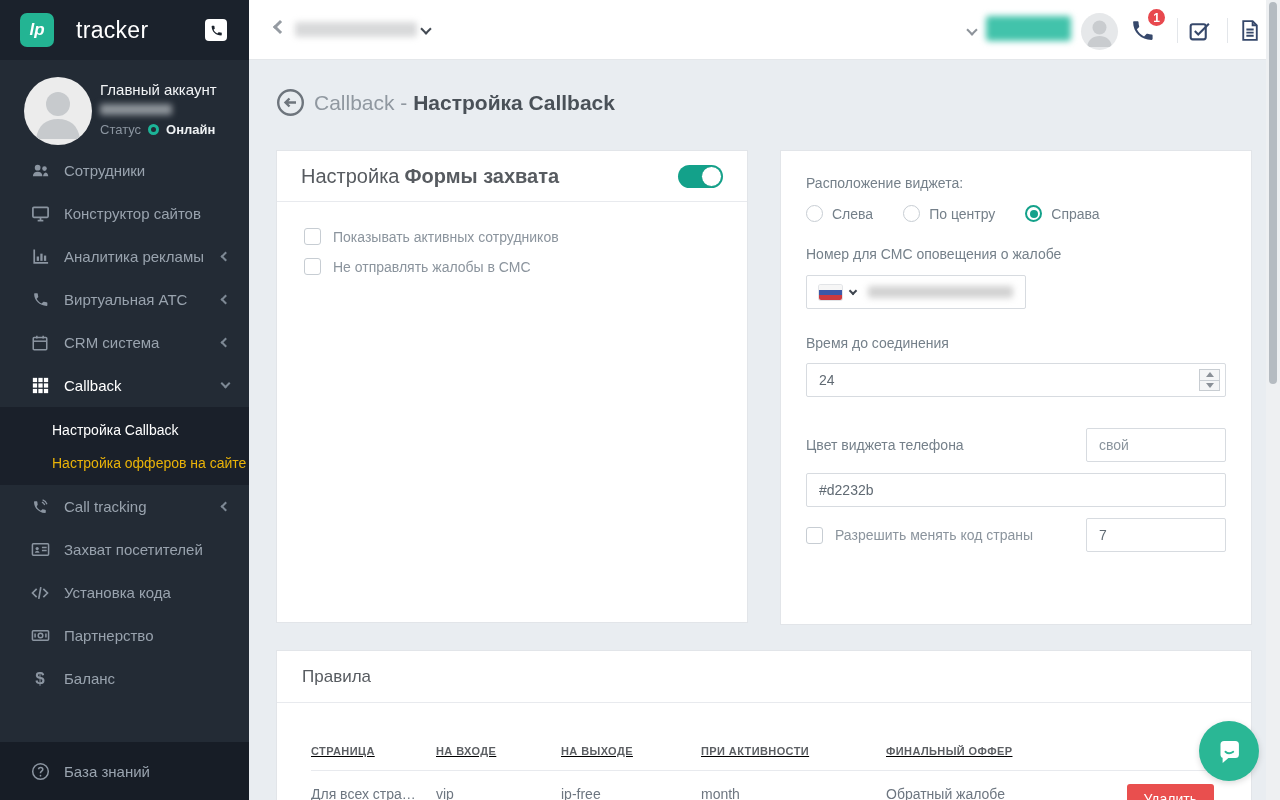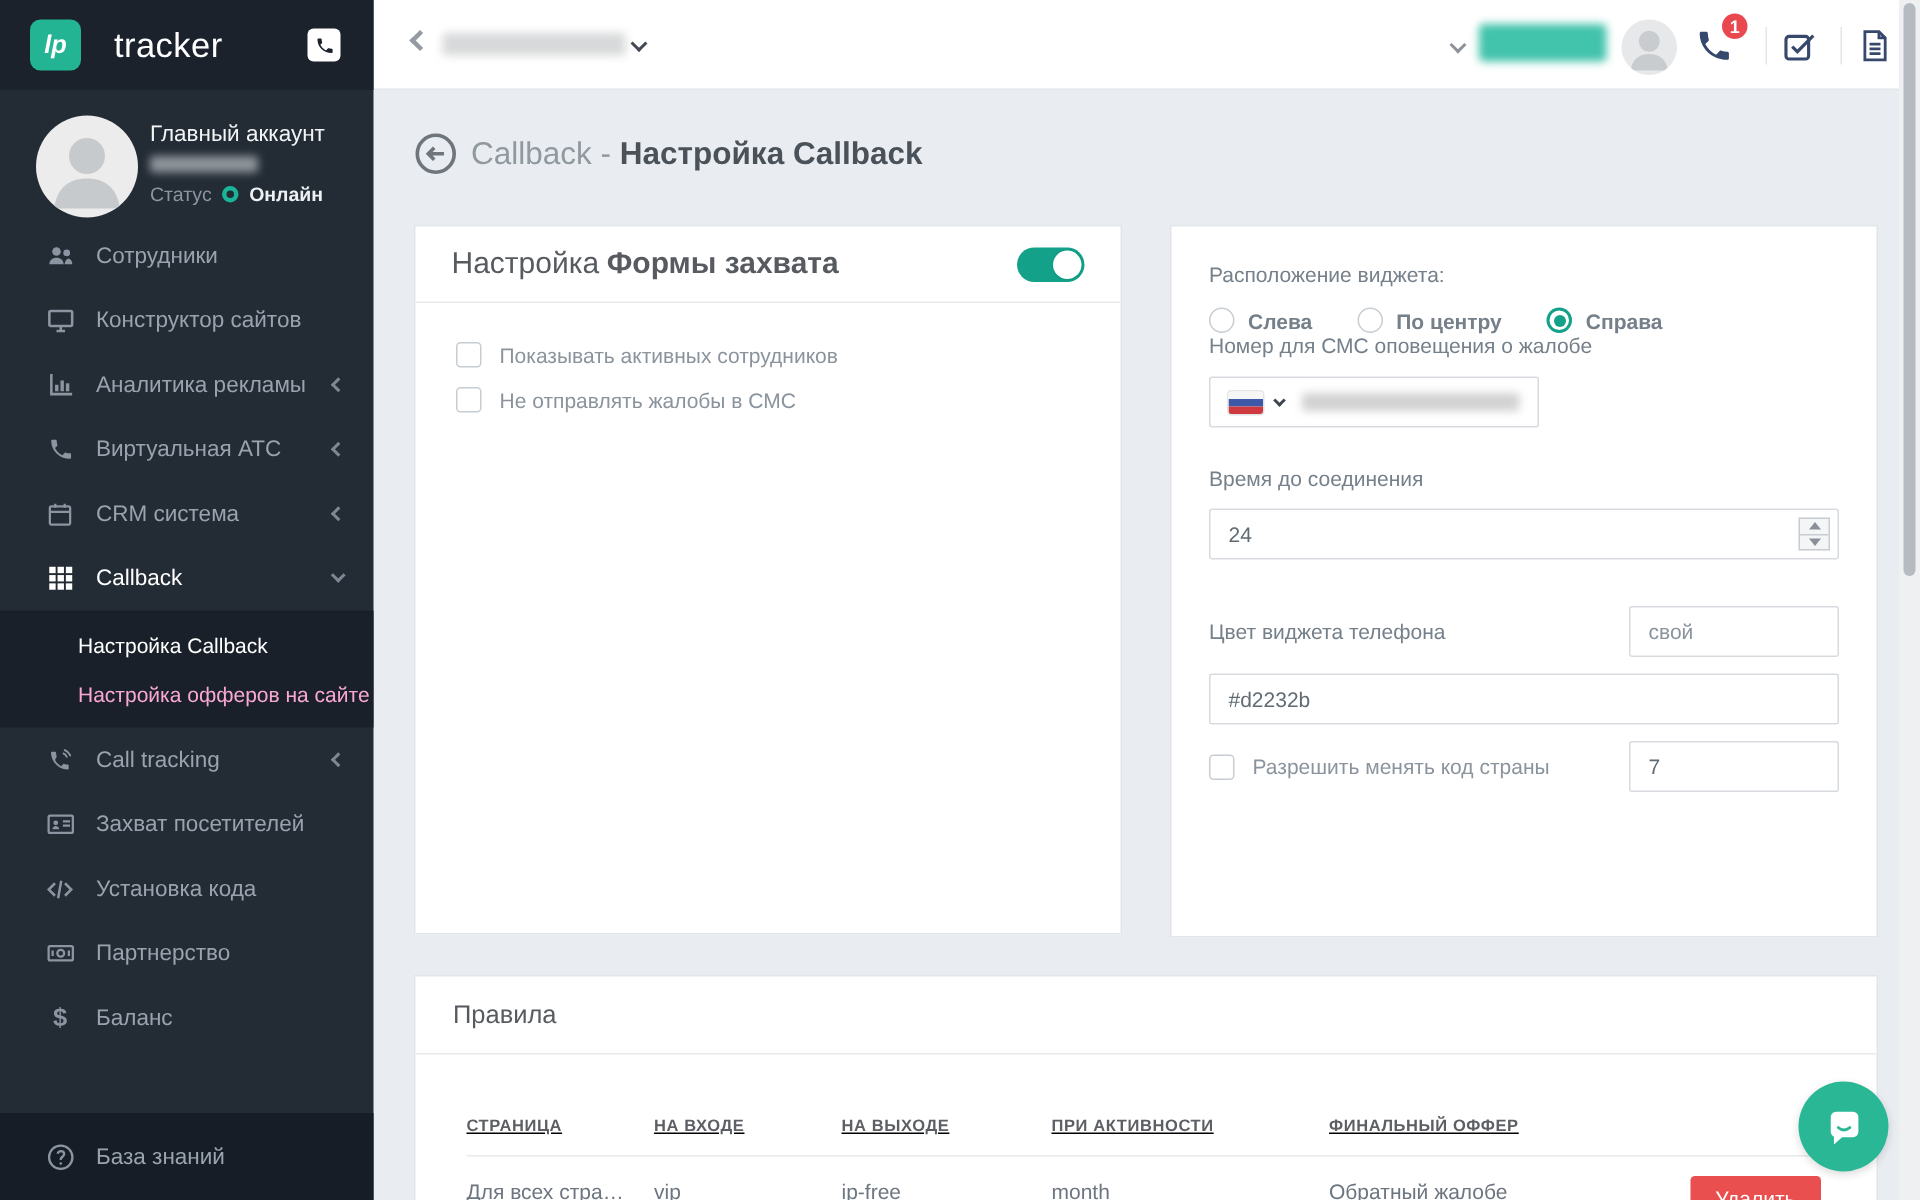--- a/index.html
+++ b/index.html
@@ -20,21 +20,21 @@
   .acc-status b { color:#eef1f3; font-weight:bold; }
   .nav { position:absolute; left:0; top:149px; width:249px; }
   .nav-item { height:43px; display:flex; align-items:center; padding:0 20px 0 30px; color:#99a3ae; font-size:15px; cursor:pointer; position:relative; }
   .nav-item .mi { width:20px; height:20px; margin-right:14px; color:#8b95a1; flex:0 0 20px; display:flex; align-items:center; justify-content:center; }
   .nav-item.active { color:#fff; }
   .nav-item.active .mi { color:#fff; }
   .chev { width:7px; height:7px; border-left:2px solid #7d8894; border-bottom:2px solid #7d8894; display:inline-block; }
   .chev.left { transform:rotate(45deg); margin-left:auto; }
   .chev.down { transform:rotate(-45deg); margin-left:auto; margin-top:-4px; }
   .subnav { background:#1a202a; padding:6px 0; }
-  .subnav-item { height:33px; display:flex; align-items:center; padding-left:52px; font-size:14px; color:#f9a8d4; cursor:pointer; }
+  .subnav-item { height:33px; display:flex; align-items:center; padding-left:52px; font-size:14px; color:#eab308; cursor:pointer; }
   .subnav-item.active { color:#fff; }
   .sb-footer { position:absolute; left:0; bottom:0; width:249px; height:58px; background:#171d26; display:flex; align-items:center; padding-left:30px; color:#9aa4af; font-size:15px; cursor:pointer; }
   .sb-footer .mi { width:20px; height:20px; margin-right:14px; color:#8b95a1; display:flex; align-items:center; justify-content:center; }
 
   
   #topbar { position:absolute; left:249px; top:0; right:0; height:60px; background:#fff; border-bottom:1px solid #e4e7ea; z-index:4; }
   .tb-back { position:absolute; left:26px; top:22px; width:10px; height:10px; border-left:3px solid #959ba2; border-bottom:3px solid #959ba2; transform:rotate(45deg); cursor:pointer; }
   .tb-proj-blur { position:absolute; left:46px; top:22px; width:122px; height:15px; background:#d8d9da; border-radius:2px; filter:blur(3px); }
   .tb-proj-chev { position:absolute; left:173px; top:25px; width:8px; height:8px; border-left:2px solid #434a53; border-bottom:2px solid #434a53; transform:rotate(-45deg); cursor:pointer; }
   .tb-right-chev { position:absolute; left:719px; top:26px; width:8px; height:8px; border-left:2px solid #8d939a; border-bottom:2px solid #8d939a; transform:rotate(-45deg); cursor:pointer; }
@@ -62,21 +62,21 @@
   .toggle .knob { position:absolute; right:1px; top:1px; width:21px; height:21px; border-radius:50%; background:#fff; border:1px solid #0f9b83; }
 
   .cap-body { padding:26px 0 0 27px; }
   .cb-row { display:flex; align-items:center; margin-bottom:13px; cursor:pointer; }
   .cb-box { width:17px; height:17px; border:1px solid #c7cdd3; border-radius:3px; background:#fff; flex:0 0 17px; }
   .cb-label { margin-left:12px; font-size:14px; color:#8b949d; }
 
   .par-body { padding:0 25px; }
   .f-label { font-size:14px; color:#75808a; }
   .radio-row { display:flex; align-items:center; gap:30px; margin-top:14px; }
-  .radio-opt { display:flex; align-items:center; gap:9px; cursor:pointer; font-size:14px; color:#75808a;font-weight:bold; }
+  .radio-opt { display:flex; align-items:center; gap:9px; cursor:pointer; font-size:14px; color:#75808a; }
   .radio { width:17px; height:17px; border-radius:50%; border:1px solid #c7cdd3; background:#fff; }
   .radio.sel { border:2px solid #13a18a; position:relative; }
   .radio.sel::after { content:""; position:absolute; left:2.5px; top:2.5px; width:8px; height:8px; border-radius:50%; background:#13a18a; }
   .inputbox { border:1px solid #d7dbe0; border-radius:2px; background:#fff; height:34px; display:flex; align-items:center; padding:0 12px; font-size:14px; color:#606a73; }
   .phone-input { width:220px; margin-top:13px; gap:8px; cursor:text; }
   .flag { width:23px; height:15px; border-radius:2px; overflow:hidden; display:inline-block; box-shadow:0 0 0 1px #e2e4e7; }
   .flag div { height:5px; }
   .flag-chev { width:6px; height:6px; border-left:2px solid #3f4650; border-bottom:2px solid #3f4650; transform:rotate(-45deg); margin-top:-2px; }
   .phone-blur { width:145px; height:12px; background:#d2d2d2; border-radius:2px; filter:blur(3px); margin-left:4px; }
   .num-input { margin-top:12px; position:relative; cursor:text; }
@@ -348,21 +348,21 @@
           </div>
         <div class="radio-opt">
             <span class="radio"></span>
             <span>По центру</span>
           </div>
         <div class="radio-opt">
             <span class="radio sel"></span>
             <span>Справа</span>
           </div>
       </div>
-      <div class="f-label" style="margin-top:0;">Номер для СМС оповещения о жалобе</div>
+      <div class="f-label" style="margin-top:24px;">Номер для СМС оповещения о жалобе</div>
       <div class="inputbox phone-input">
         <span class="flag">
             <div style="background:#f6f6f6;"></div>
             <div style="background:#3d58a8;"></div>
             <div style="background:#ce3a3f;"></div>
           </span>
         <span class="flag-chev"></span>
         <span class="phone-blur"></span>
       </div>
       <div class="f-label" style="margin-top:26px;">Время до соединения</div>

